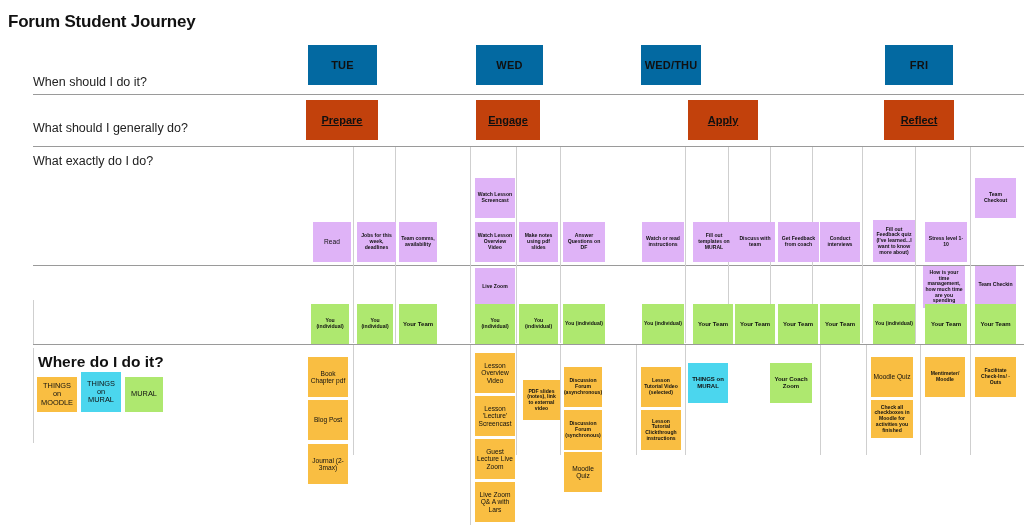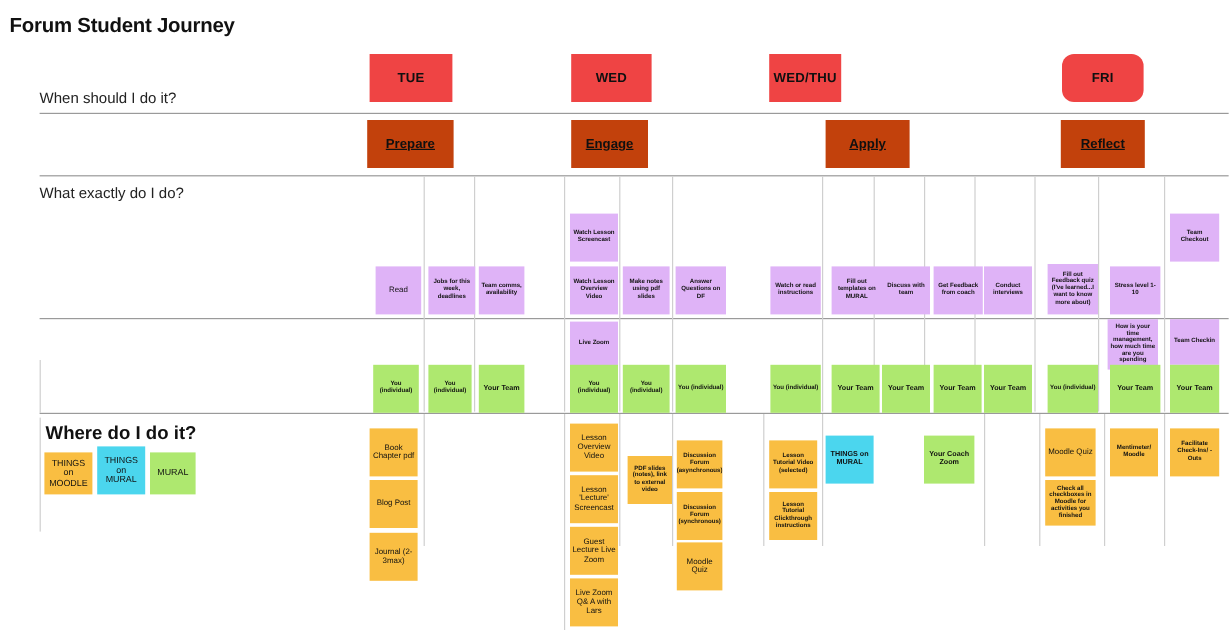--- a/index.html
+++ b/index.html
@@ -80,40 +80,41 @@
   .note.phase {
     font-weight: bold;
     font-size: 11px;
   }
   .note.tiny   { font-size: 5.1px; font-weight: bold; }
   .note.xsmall { font-size: 6.0px; font-weight: bold; }
   .note.small  { font-size: 6.6px; }
   .note.legend { font-size: 7.4px; }
 
   
-  .c-blue    { background: #ef4444; }
+  .c-blue    { background: #0369a1; }
   .c-purple  { background: #c2410c; text-decoration: underline; }
   .c-lilac   { background: #dfb3f7; }
   .c-green   { background: #aee86f; }
   .c-orange  { background: #f9be42; }
   .c-cyan    { background: #4bd6ee; }
 </style>
 </head>
 <body>
 
 <div id="board">
 
   <div id="page-title">Forum Student Journey</div>
 
   <div class="hrule" style="top:94px"></div>
   <div class="hrule" style="top:146px"></div>
   <div class="hrule" style="top:265px"></div>
   <div class="hrule" style="top:344px"></div>
 
   <div class="rowlabel" style="left:33px; top:75px">When should I do it?</div>
+  <div class="rowlabel" style="left:33px; top:121px">What should I generally do?</div>
   <div class="rowlabel" style="left:33px; top:154px">What exactly do I do?</div>
   <div class="rowlabel big" style="left:38px; top:354px">Where do I do it?</div>
 
   <div id="vrules-layer">
       <div class="vrule" style="left: 353px; top: 147px; height: 196px;"></div>
       <div class="vrule" style="left: 395px; top: 147px; height: 196px;"></div>
       <div class="vrule" style="left: 470px; top: 147px; height: 196px;"></div>
       <div class="vrule" style="left: 516px; top: 147px; height: 196px;"></div>
       <div class="vrule" style="left: 560px; top: 147px; height: 196px;"></div>
       <div class="vrule" style="left: 685px; top: 147px; height: 196px;"></div>
@@ -139,21 +140,21 @@
   <div id="days-layer">
       <div class="note header c-blue " style="left: 308px; top: 45px; width: 69px; height: 40px;">
         <span>TUE</span>
       </div>
       <div class="note header c-blue " style="left: 476px; top: 45px; width: 67px; height: 40px;">
         <span>WED</span>
       </div>
       <div class="note header c-blue " style="left: 641px; top: 45px; width: 60px; height: 40px;">
         <span>WED/THU</span>
       </div>
-      <div class="note header c-blue " style="left: 885px; top: 45px; width: 68px; height: 40px; border-radius: 10px;">
+      <div class="note header c-blue " style="left: 885px; top: 45px; width: 68px; height: 40px;">
         <span>FRI</span>
       </div>
     </div>
   <div id="phases-layer">
       <div class="note phase c-purple " style="left: 306px; top: 100px; width: 72px; height: 40px;">
         <span>Prepare</span>
       </div>
       <div class="note phase c-purple " style="left: 476px; top: 100px; width: 64px; height: 40px;">
         <span>Engage</span>
       </div>

